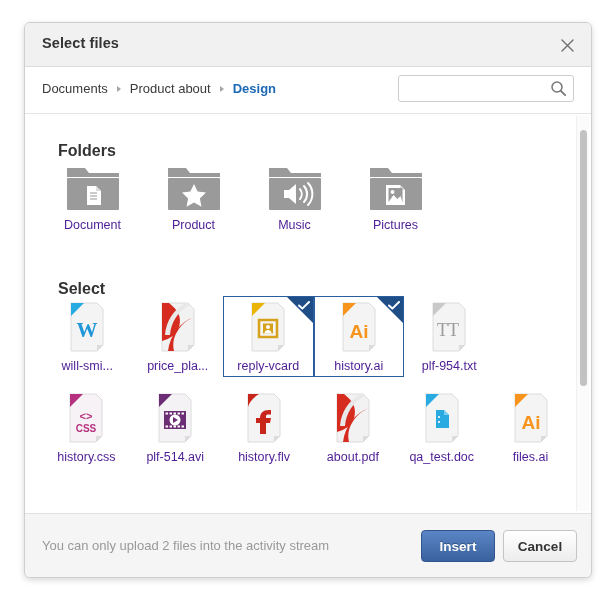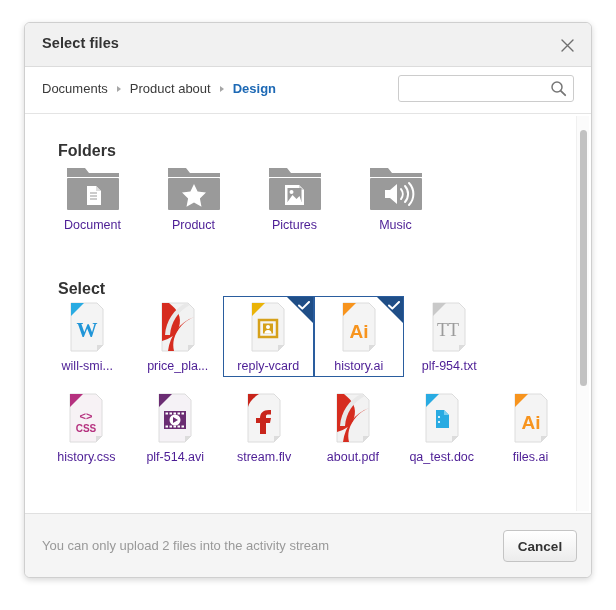--- a/index.html
+++ b/index.html
@@ -295,42 +295,42 @@
             </svg>
           </div>
           <div class="tile-label">Product</div>
         </div>
 
         <div class="tile folder-tile">
           <div class="icon-box">
             <svg viewBox="0 0 56 48" width="56" height="48">
               <path d="M2 4 h18 l4 5 h30 v4 H2 Z" fill="#9a9a9a"></path>
               <rect x="2" y="14" width="52" height="32" rx="1" fill="#9a9a9a"></rect>
+              <path d="M17 26 h5 l7 -6 v20 l-7 -6 h-5 Z" fill="#ffffff"></path>
+              <path d="M33 25 a8 8 0 0 1 0 10" fill="none" stroke="#ffffff" stroke-width="2" stroke-linecap="round"></path>
+              <path d="M37 22 a12 12 0 0 1 0 16" fill="none" stroke="#ffffff" stroke-width="2" stroke-linecap="round"></path>
+              <path d="M41 19 a16 16 0 0 1 0 22" fill="none" stroke="#ffffff" stroke-width="2" stroke-linecap="round"></path>
+            </svg>
+          </div>
+          <div class="tile-label">Music</div>
+        </div>
+
+        <div class="tile folder-tile">
+          <div class="icon-box">
+            <svg viewBox="0 0 56 48" width="56" height="48">
+              <path d="M2 4 h18 l4 5 h30 v4 H2 Z" fill="#9a9a9a"></path>
+              <rect x="2" y="14" width="52" height="32" rx="1" fill="#9a9a9a"></rect>
               <path d="M18 21 h14 l5 5 v15 H18 Z" fill="#ffffff"></path>
               <path d="M32 21 v5 h5 Z" fill="#dcdcdc"></path>
               <rect x="20.5" y="24" width="14" height="14" fill="#9a9a9a"></rect>
               <circle cx="24.5" cy="28" r="2" fill="#ffffff"></circle>
               <path d="M20.5 38 l5 -7 4 4 3 -3 2 6 Z" fill="#ffffff"></path>
             </svg>
           </div>
           <div class="tile-label">Pictures</div>
-        </div>
-
-        <div class="tile folder-tile">
-          <div class="icon-box">
-            <svg viewBox="0 0 56 48" width="56" height="48">
-              <path d="M2 4 h18 l4 5 h30 v4 H2 Z" fill="#9a9a9a"></path>
-              <rect x="2" y="14" width="52" height="32" rx="1" fill="#9a9a9a"></rect>
-              <path d="M17 26 h5 l7 -6 v20 l-7 -6 h-5 Z" fill="#ffffff"></path>
-              <path d="M33 25 a8 8 0 0 1 0 10" fill="none" stroke="#ffffff" stroke-width="2" stroke-linecap="round"></path>
-              <path d="M37 22 a12 12 0 0 1 0 16" fill="none" stroke="#ffffff" stroke-width="2" stroke-linecap="round"></path>
-              <path d="M41 19 a16 16 0 0 1 0 22" fill="none" stroke="#ffffff" stroke-width="2" stroke-linecap="round"></path>
-            </svg>
-          </div>
-          <div class="tile-label">Music</div>
         </div>
 
       </div>
     </div>
 
     <h2 class="section-title" id="files-title">Select</h2>
 
     <div class="grid" id="file-grid">
 
       <div class="grid-row">
@@ -457,21 +457,21 @@
 
         <div class="tile file-tile">
           <div class="icon-box">
             <svg viewBox="0 0 44 52" width="44" height="52">
               <path d="M6 2 h26 l6 6 v36 l-6 6 H6 Z" fill="#f4f4f4" stroke="#dcdcdc" stroke-width="1"></path>
               <path d="M6 2 h11 c-6 4 -10 8 -11 13 Z" fill="#c8251b"></path>
               <path d="M32 44 h6 l-6 6 Z" fill="#dcdcdc"></path>
               <path d="M27 18 c-6 0 -9 3 -9 8 h-4 v5 h4 v11 h6 V31 h4 l1 -5 h-5 v-2 c0 -1 1 -1.5 2 -1.5 h3 V18 Z" fill="#c8251b"></path>
             </svg>
           </div>
-          <div class="tile-label">stream.flv</div>
+          <div class="tile-label">history.flv</div>
         </div>
 
         <div class="tile file-tile">
           <div class="icon-box">
             <svg viewBox="0 0 44 52" width="44" height="52">
               <path d="M6 2 h26 l6 6 v36 l-6 6 H6 Z" fill="#f2f2f2" stroke="#dcdcdc" stroke-width="1"></path>
               <path d="M32 44 h6 l-6 6 Z" fill="#dcdcdc"></path>
               <path d="M13 2 c9 7 13 14 10 24 -2 7 -9 12 -17 14 V2 Z" fill="#d62c1f"></path>
               <path d="M38 16 c-10 4 -17 12 -20 22 -1 4 -1 8 0 12 h-6 c2 -16 12 -29 26 -34 Z" fill="#d62c1f"></path>
               <path d="M30 2 c-12 6 -20 18 -21 32 h5 c1 -13 8 -24 20 -30 Z" fill="#e8e8e8"></path>
@@ -511,16 +511,17 @@
     </div>
 
     <div class="scrollbar">
       <div class="scroll-thumb"></div>
     </div>
 
   </div>
 
   <div class="dlg-footer">
     <div class="footer-note">You can only upload 2 files into the activity stream</div>
+    <button class="btn btn-primary">Insert</button>
     <button class="btn btn-secondary">Cancel</button>
   </div>
 
 </div>
 
 </body></html>

